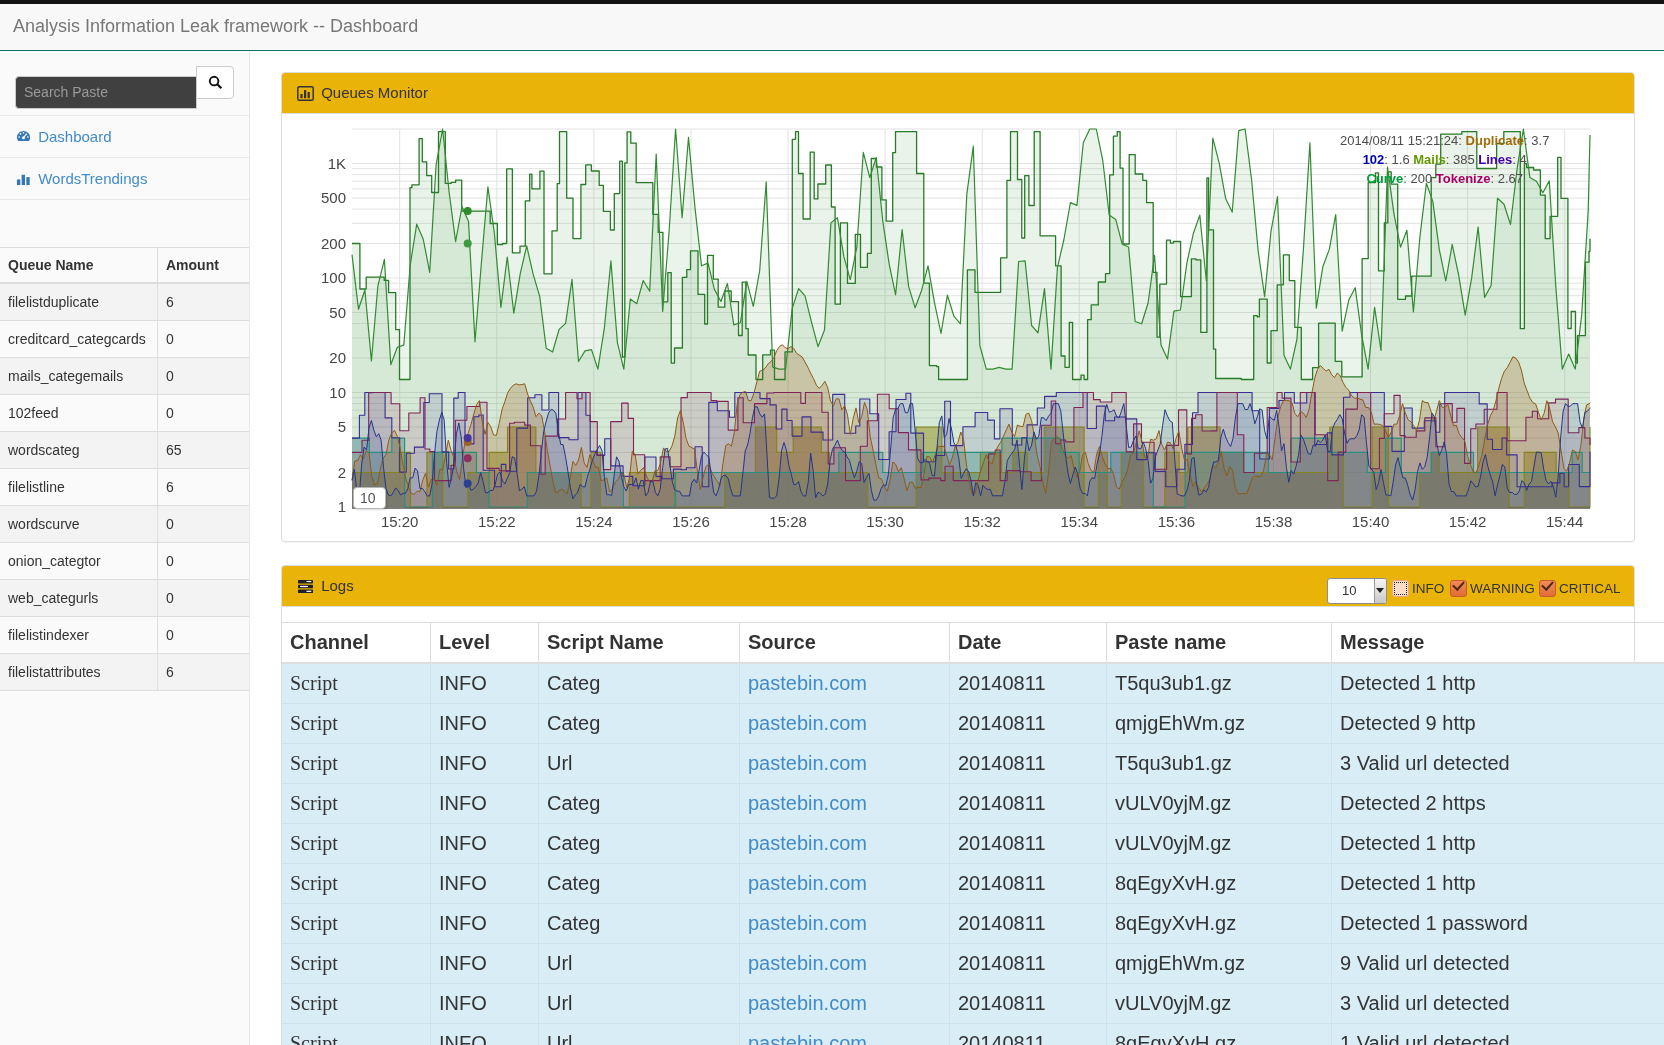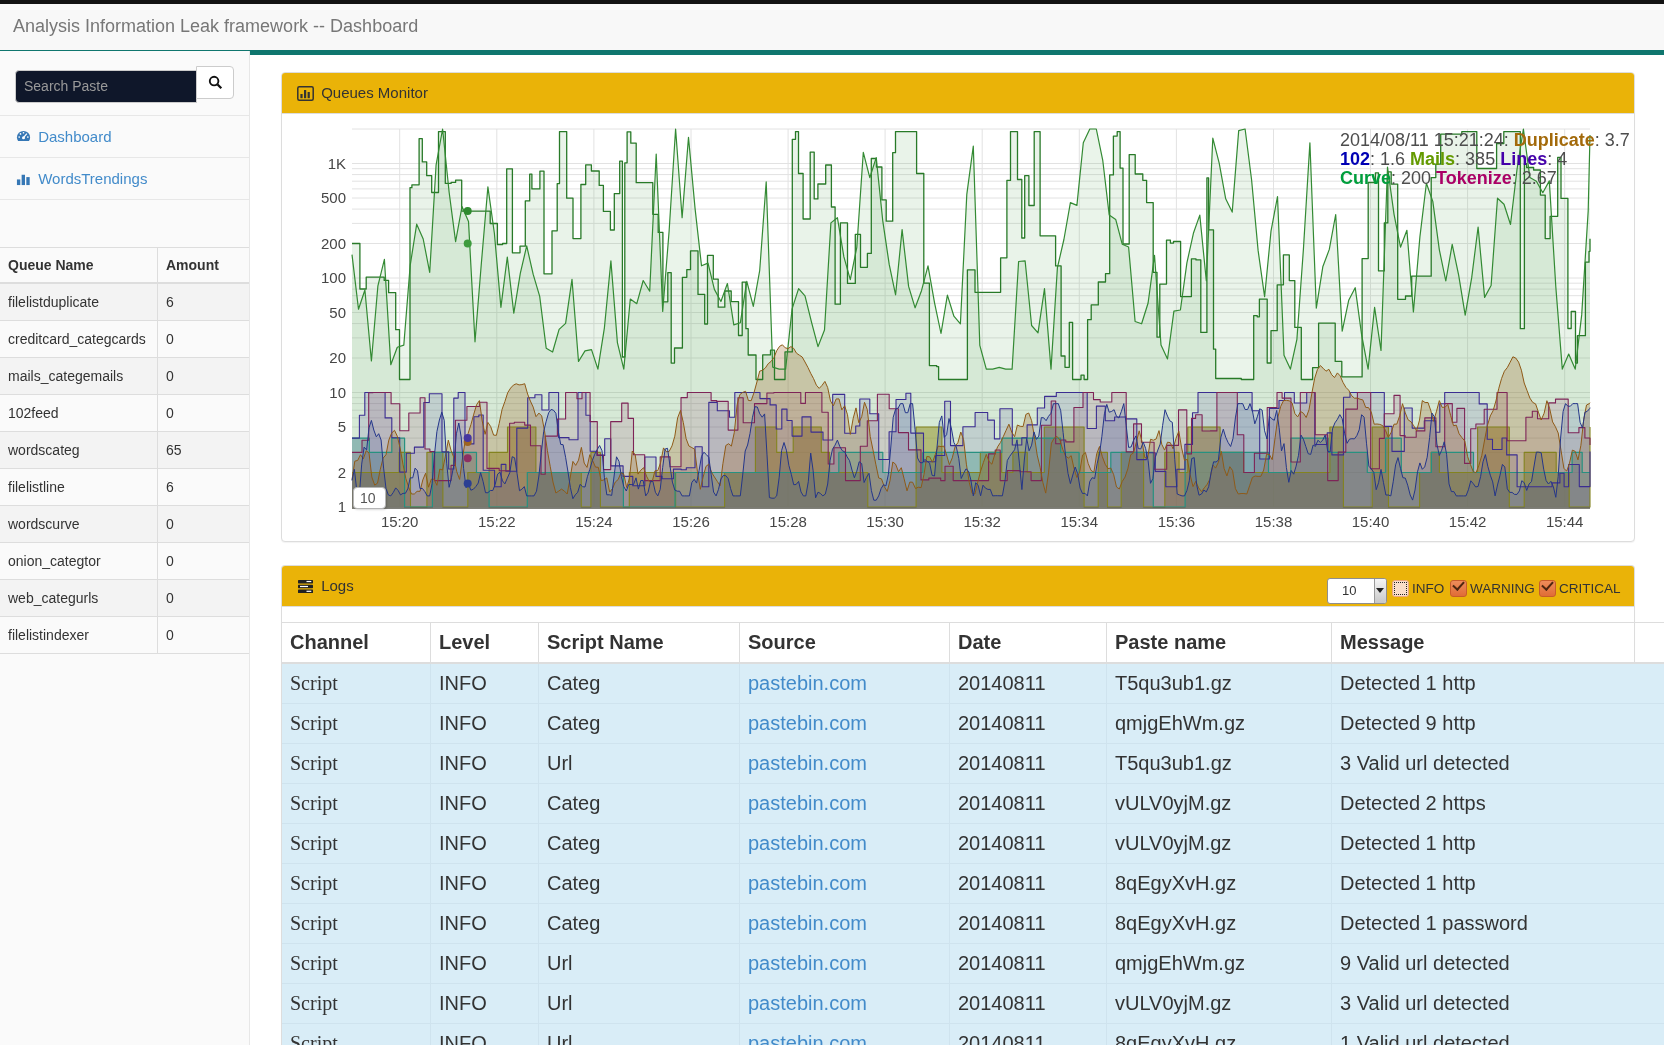--- a/index.html
+++ b/index.html
@@ -1,26 +1,26 @@
 <!DOCTYPE html>
 <html><head>
 <meta charset="utf-8">
 <style>
 * { margin:0; padding:0; box-sizing:content-box; }
 html,body { width:1664px; height:1045px; overflow:hidden; background:#fff;
   font-family:"Liberation Sans", sans-serif; font-size:14px; color:#333; position:relative; }
 .topstrip { position:absolute; left:0; top:0; width:1664px; height:4px; background:#121212; }
 .navbar { position:absolute; left:0; top:4px; width:1664px; height:46px; background:#f8f8f8;
-  border-bottom:5px solid #0f766e; }
+  border-bottom:1px solid #0f766e; }
 .navbar .brand { position:absolute; left:13px; top:12px; font-size:18px; color:#777; }
 .sidebar { position:absolute; left:0; top:51px; width:249px; height:994px; background:#fafafa;
   border-right:1px solid #e7e7e7; }
 .sgroup { position:absolute; left:15px; top:15px; }
-.sinput { position:absolute; left:0; top:4px; width:164px; height:17px; padding:7px 8px; border:1px solid #ccc;
-  border-radius:4px 0 0 4px; background:#0f172a; font-size:14px; color:#999; line-height:17px; }
+.sinput { position:absolute; left:0; top:10px; width:164px; height:17px; padding:7px 8px; border:1px solid #ccc;
+  border-radius:4px 0 0 4px; background:#404040; font-size:14px; color:#999; line-height:17px; }
 .sbtn { position:absolute; left:181px; top:0; width:36px; height:31px; border:1px solid #ccc;
   border-radius:0 4px 4px 0; background:#fff; text-align:center; line-height:29px; }
 .navlist { position:absolute; left:0; top:64px; width:249px; }
 .navitem { height:41px; border-top:1px solid #e7e7e7; line-height:41px; padding-left:16px;
   color:#428bca; font-size:15px; }
 .navitem svg { margin-right:3px; }
 .navitem:last-child { border-bottom:1px solid #e7e7e7; }
 .navitem svg { vertical-align:-2px; }
 .qtable { position:absolute; left:0; top:196px; width:249px; border-collapse:collapse; font-size:14px; }
 .qtable th, .qtable td { text-align:left; padding:8px; border-top:1px solid #ddd; }
@@ -30,21 +30,21 @@
 .qtable tbody tr:nth-child(odd) { background:#f3f3f3; }
 .qtable tbody tr:last-child td { border-bottom:1px solid #ddd; }
 .panel { position:absolute; background:#fff; border:1px solid #ddd; border-radius:4px;
   box-shadow:0 1px 1px rgba(0,0,0,.05); }
 .phead { background:#eab308; border-bottom:1px solid #ddd; border-radius:3px 3px 0 0;
   height:40px; line-height:40px; padding-left:15px; color:#333; font-size:15px; }
 .phead svg { vertical-align:-3px; margin-right:3px; }
 #qpanel { left:281px; top:72px; width:1352px; height:468px; }
 #lpanel { left:281px; top:565px; width:1352px; height:500px; border-bottom:none; border-radius:4px 4px 0 0; }
 #chartwrap { position:absolute; left:0px; top:41px; width:1352px; height:429px; }
-.legend { position:absolute; left:1058px; top:58px; text-align:left; font-size:18px;
+.legend { position:absolute; left:1058px; top:58px; text-align:center; font-size:13px;
   line-height:19px; color:#4d4d4d; }
 .legend b { font-weight:bold; }
 .tooltip10 { position:absolute; left:71px; top:414px; width:25px; height:20px; background:#fff;
   border:1px solid #b5b5b5; border-radius:4px; font-size:14px; color:#555; line-height:20px;
   padding-left:6px; box-shadow:1px 1px 2px rgba(0,0,0,.15); }
 .sel { position:absolute; left:1045px; top:12px; width:58px; height:24px; border:1px solid #8e8e8e;
   border-radius:3px; background:#fff; font-size:13px; }
 .sel .num { position:absolute; left:14px; top:4px; line-height:16px; color:#333; }
 .sel .arr { position:absolute; right:0; top:0; width:11px; height:24px;
   background:linear-gradient(#f5f5f5,#c8c8c8); border-left:1px solid #999; border-radius:0 2px 2px 0; }
@@ -138,20 +138,24 @@
           <td>onion_categtor</td>
           <td>0</td>
         </tr>
 <tr>
           <td>web_categurls</td>
           <td>0</td>
         </tr>
 <tr>
           <td>filelistindexer</td>
           <td>0</td>
+        </tr>
+<tr>
+          <td>filelistattributes</td>
+          <td>6</td>
         </tr>
     </tbody>
   </table>
 </div>
 
 <div id="qpanel" class="panel">
   <div class="phead"><svg width="17" height="15" viewBox="0 0 17 15">
         <rect x="0.8" y="0.8" width="15.4" height="13.4" rx="1.5" fill="none" stroke="#333" stroke-width="1.5"></rect>
         <rect x="3.4" y="8" width="2.2" height="4.2" fill="#333"></rect>
         <rect x="7" y="4" width="2.2" height="8.2" fill="#333"></rect>

